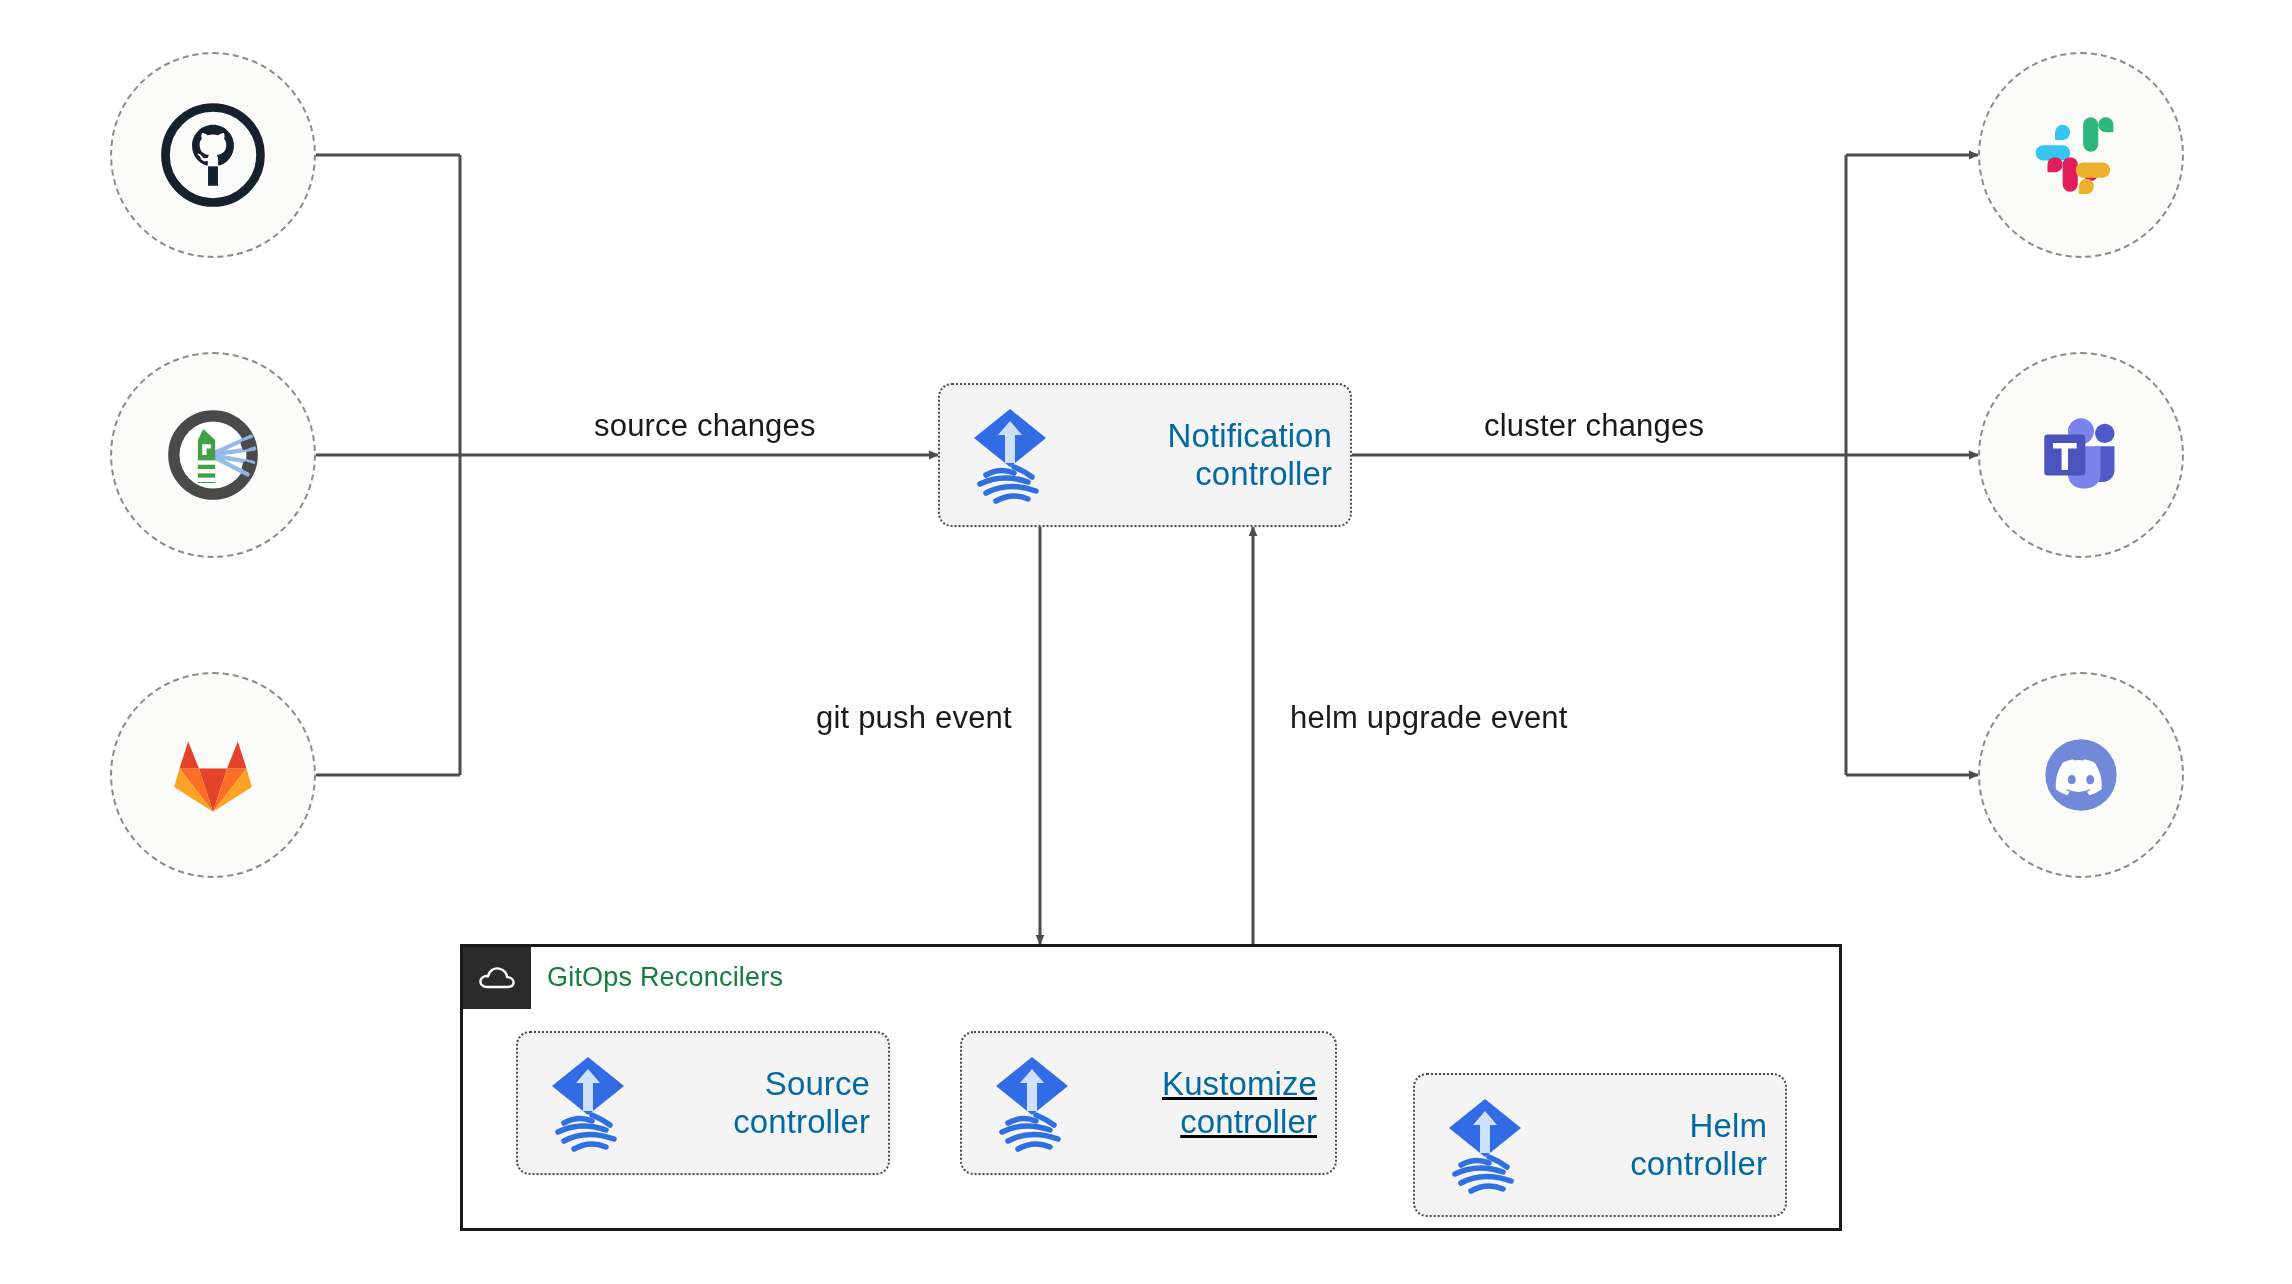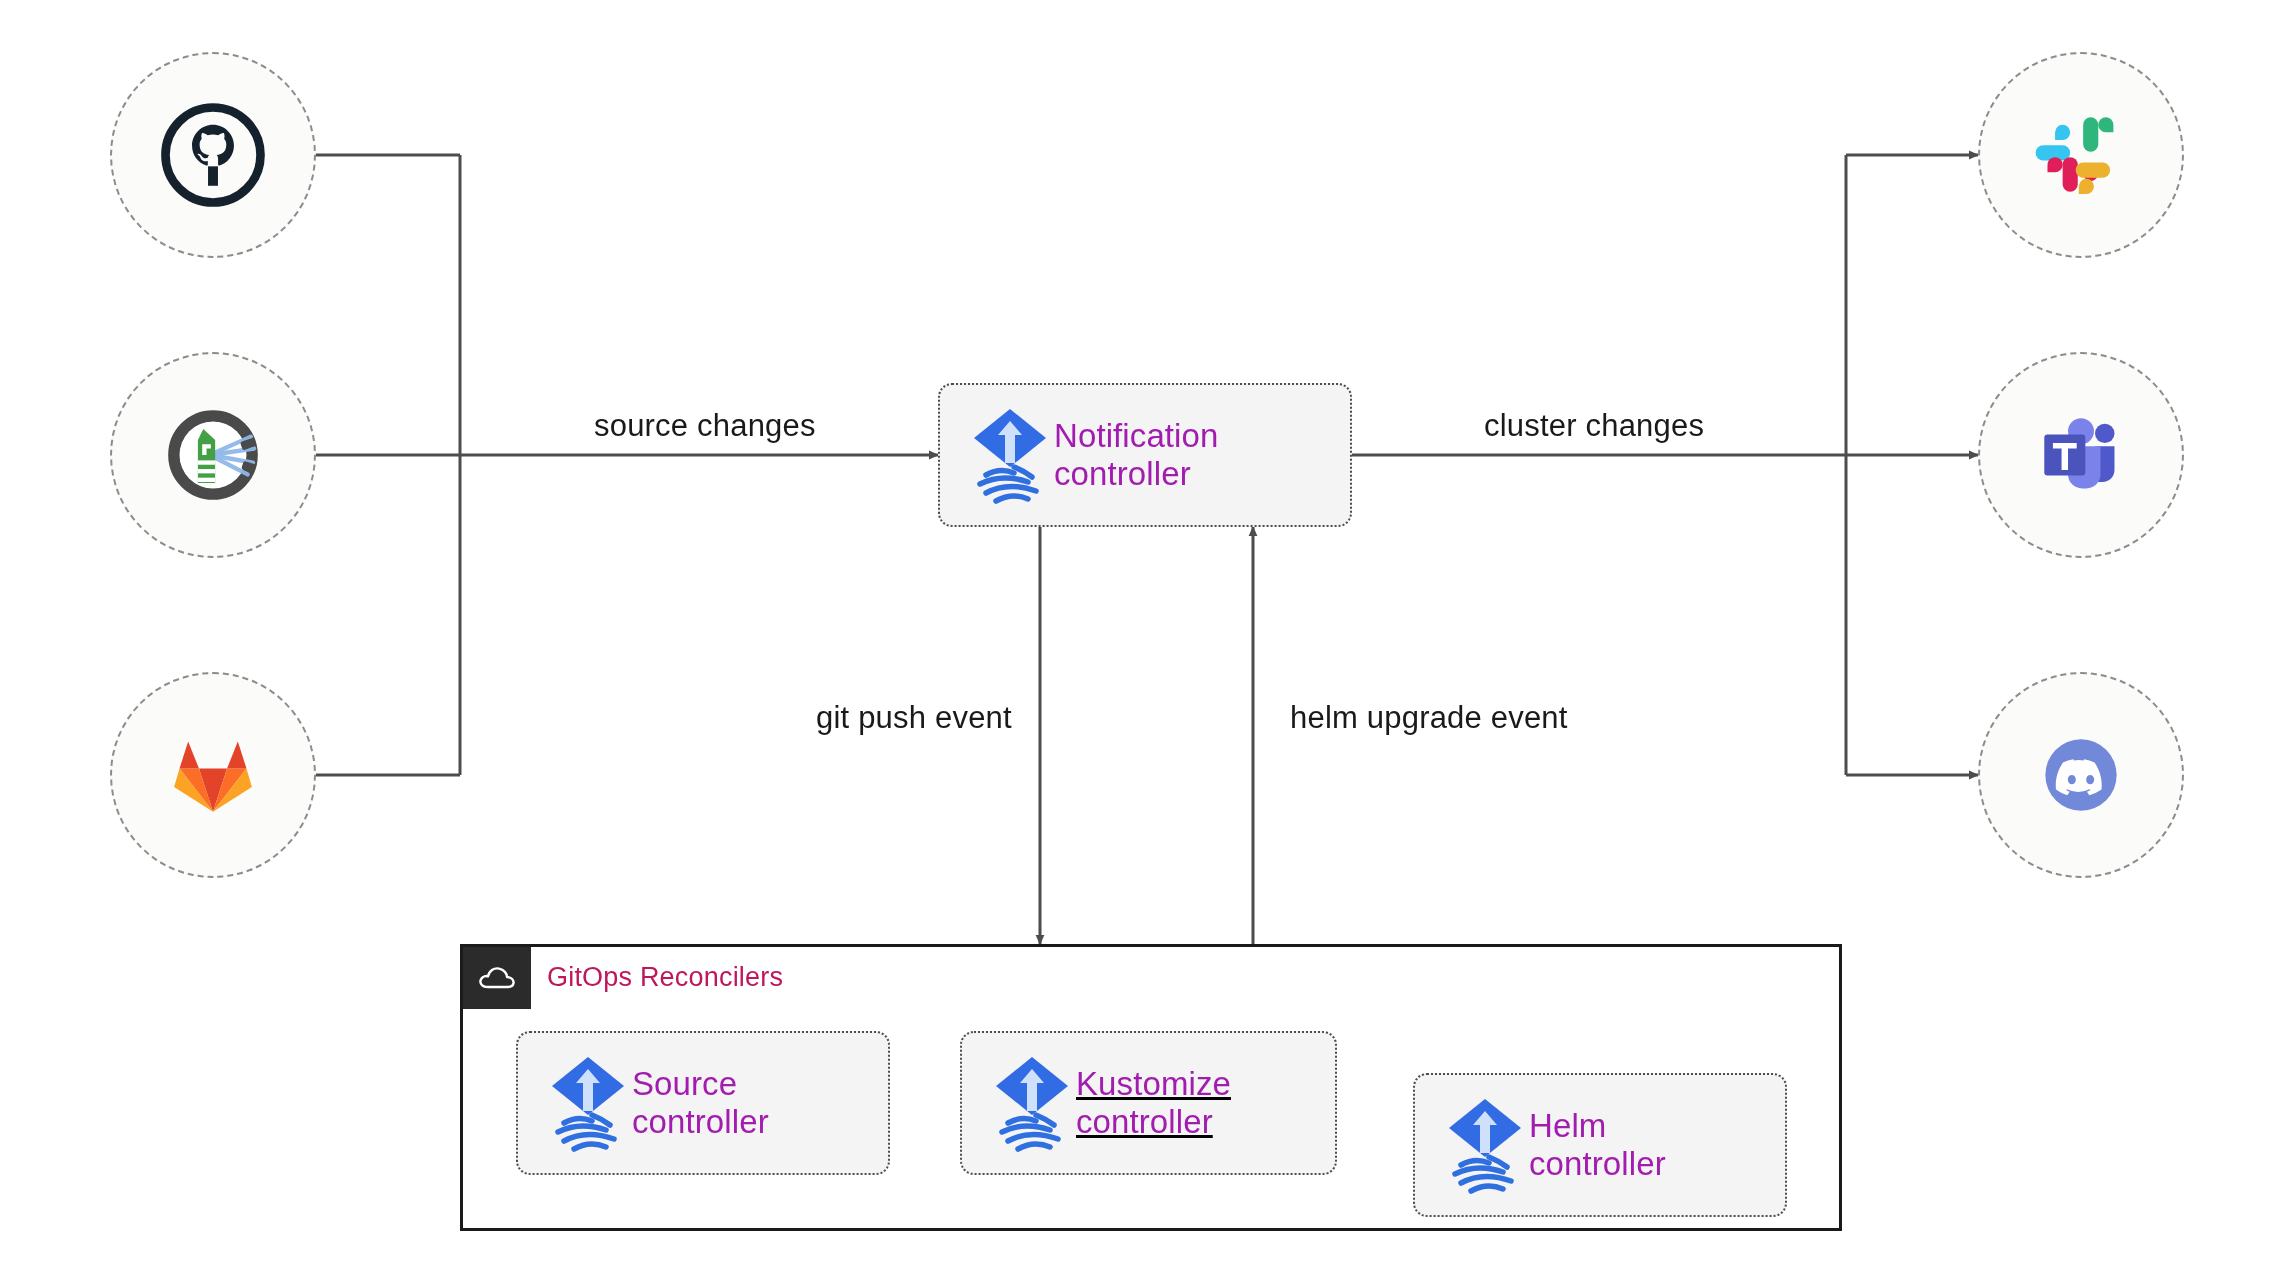--- a/index.html
+++ b/index.html
@@ -20,35 +20,35 @@
   .node-circle .glyph{width:108px;height:108px;display:block;}
 
   
   .ctrl-box{
     position:absolute;background:#f4f4f4;border:2px dotted #4d4d4d;
     border-radius:14px;box-sizing:border-box;
     display:flex;align-items:center;
   }
   .ctrl-box .ctrl-icon{width:88px;height:104px;flex:0 0 auto;margin-left:26px;}
   .ctrl-box .ctrl-label{
-    flex:1 1 auto;text-align:left;color:#a21caf;
+    flex:1 1 auto;text-align:right;color:#0369a1;
     font-size:33px;line-height:1.16;padding-right:18px;letter-spacing:.1px;
   }
 
   
   #gitops-container{
     position:absolute;left:460px;top:944px;width:1382px;height:287px;
     border:3px solid #1a1a1a;background:#ffffff;box-sizing:border-box;
   }
   #gitops-tab{
     position:absolute;left:0;top:0;width:68px;height:62px;background:#2b2b2b;
     display:flex;align-items:center;justify-content:center;
   }
   #gitops-title{
-    position:absolute;left:84px;top:15px;font-size:27px;color:#be185d;
+    position:absolute;left:84px;top:15px;font-size:27px;color:#15803d;
     letter-spacing:.2px;
   }
 
   
   .edge-label{
     position:absolute;font-size:31px;color:#1a1a1a;white-space:nowrap;
     letter-spacing:.2px;
     margin-left:16px;
   }
 </style>

